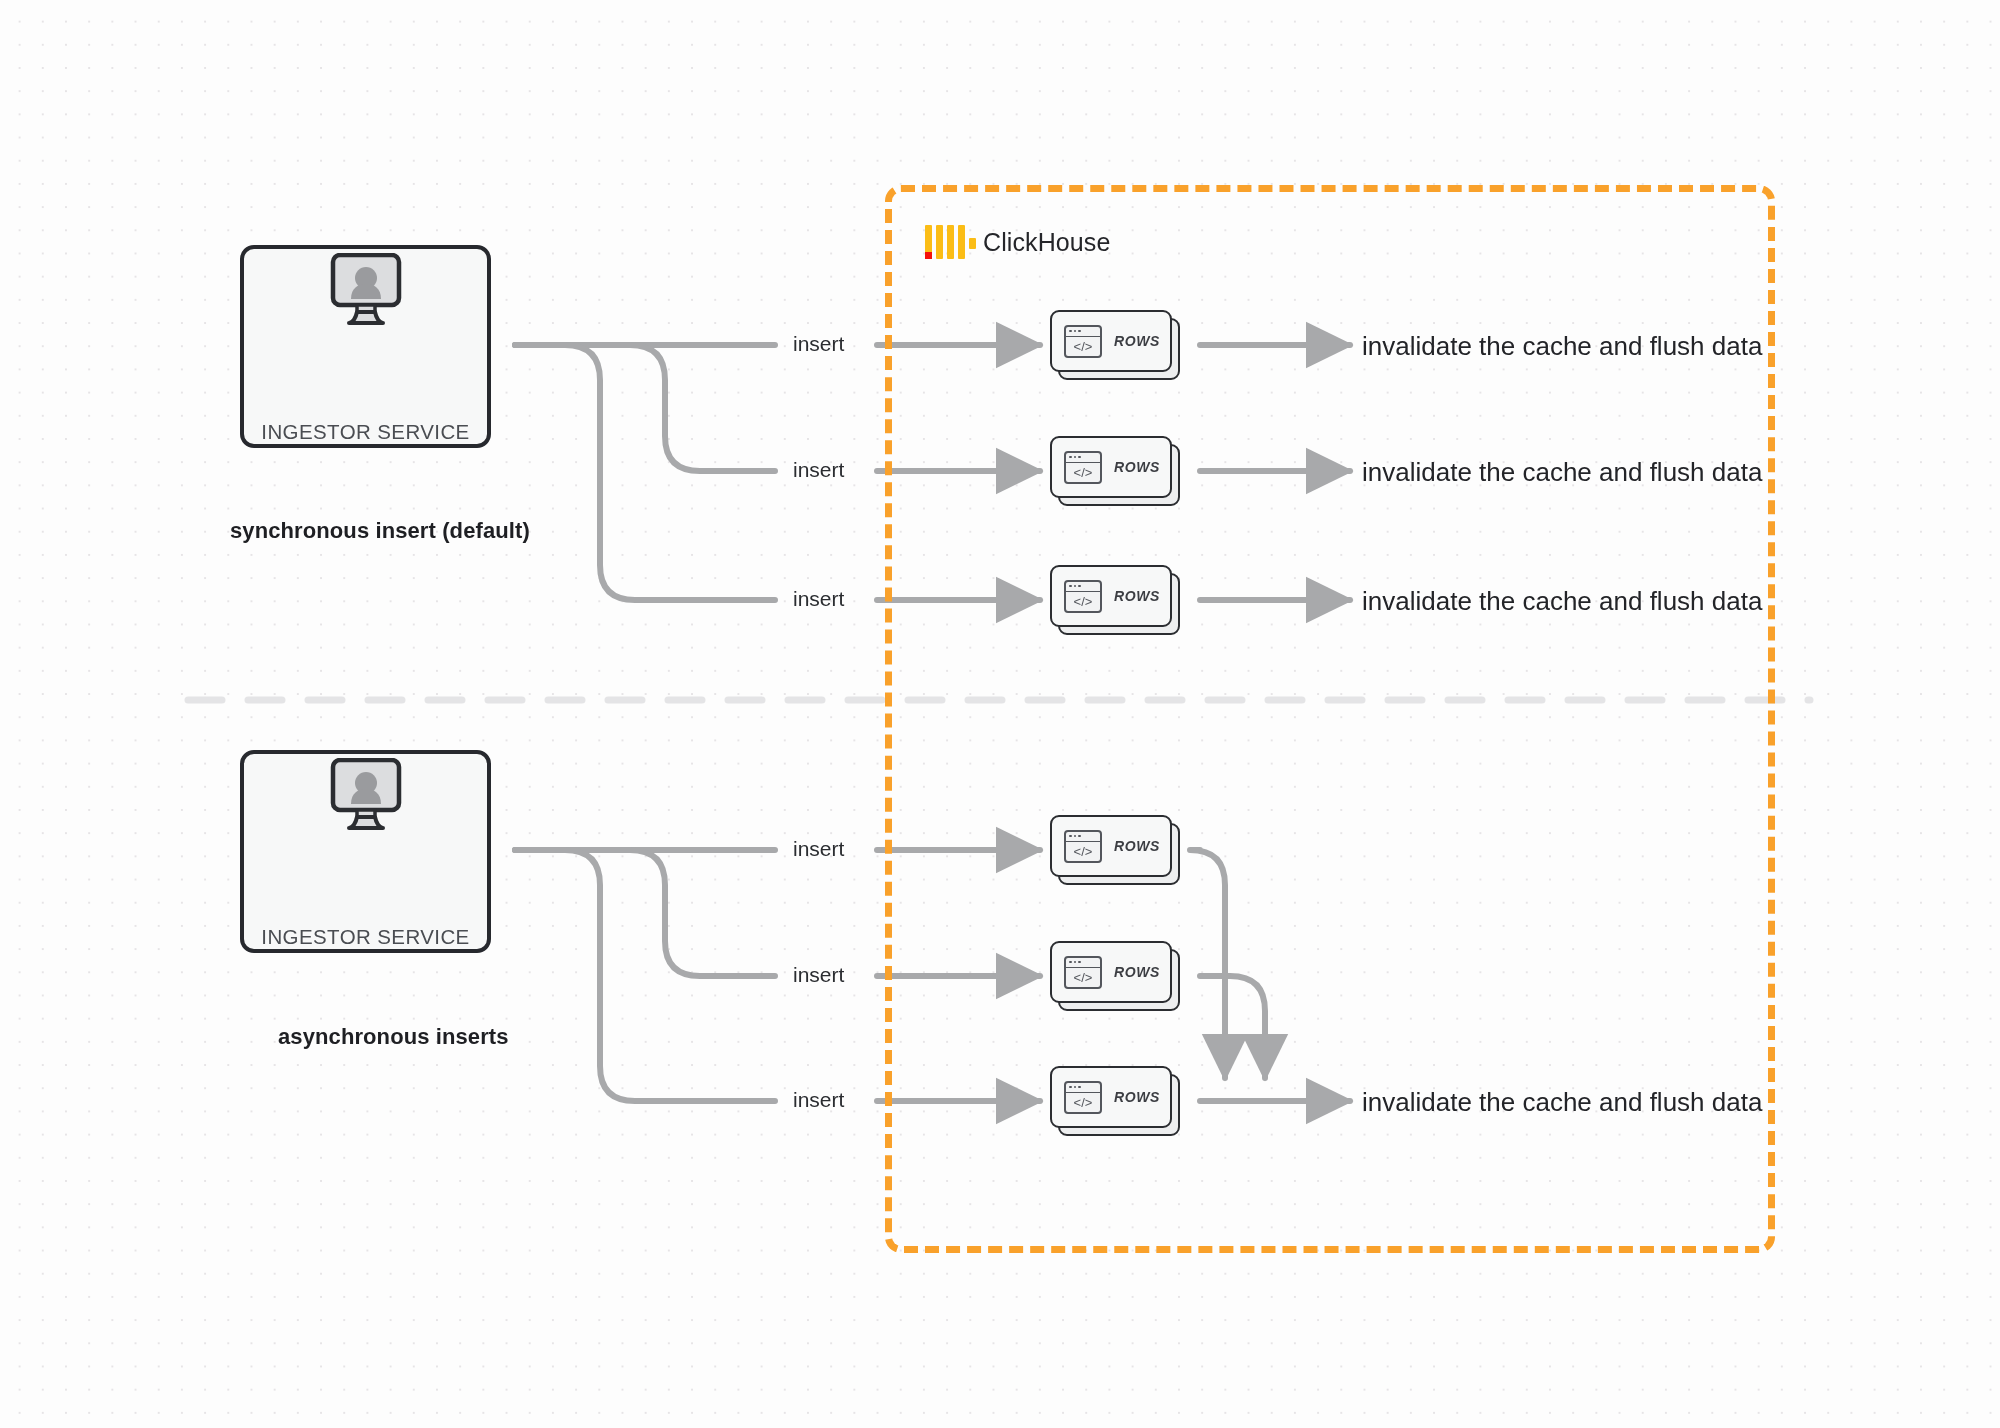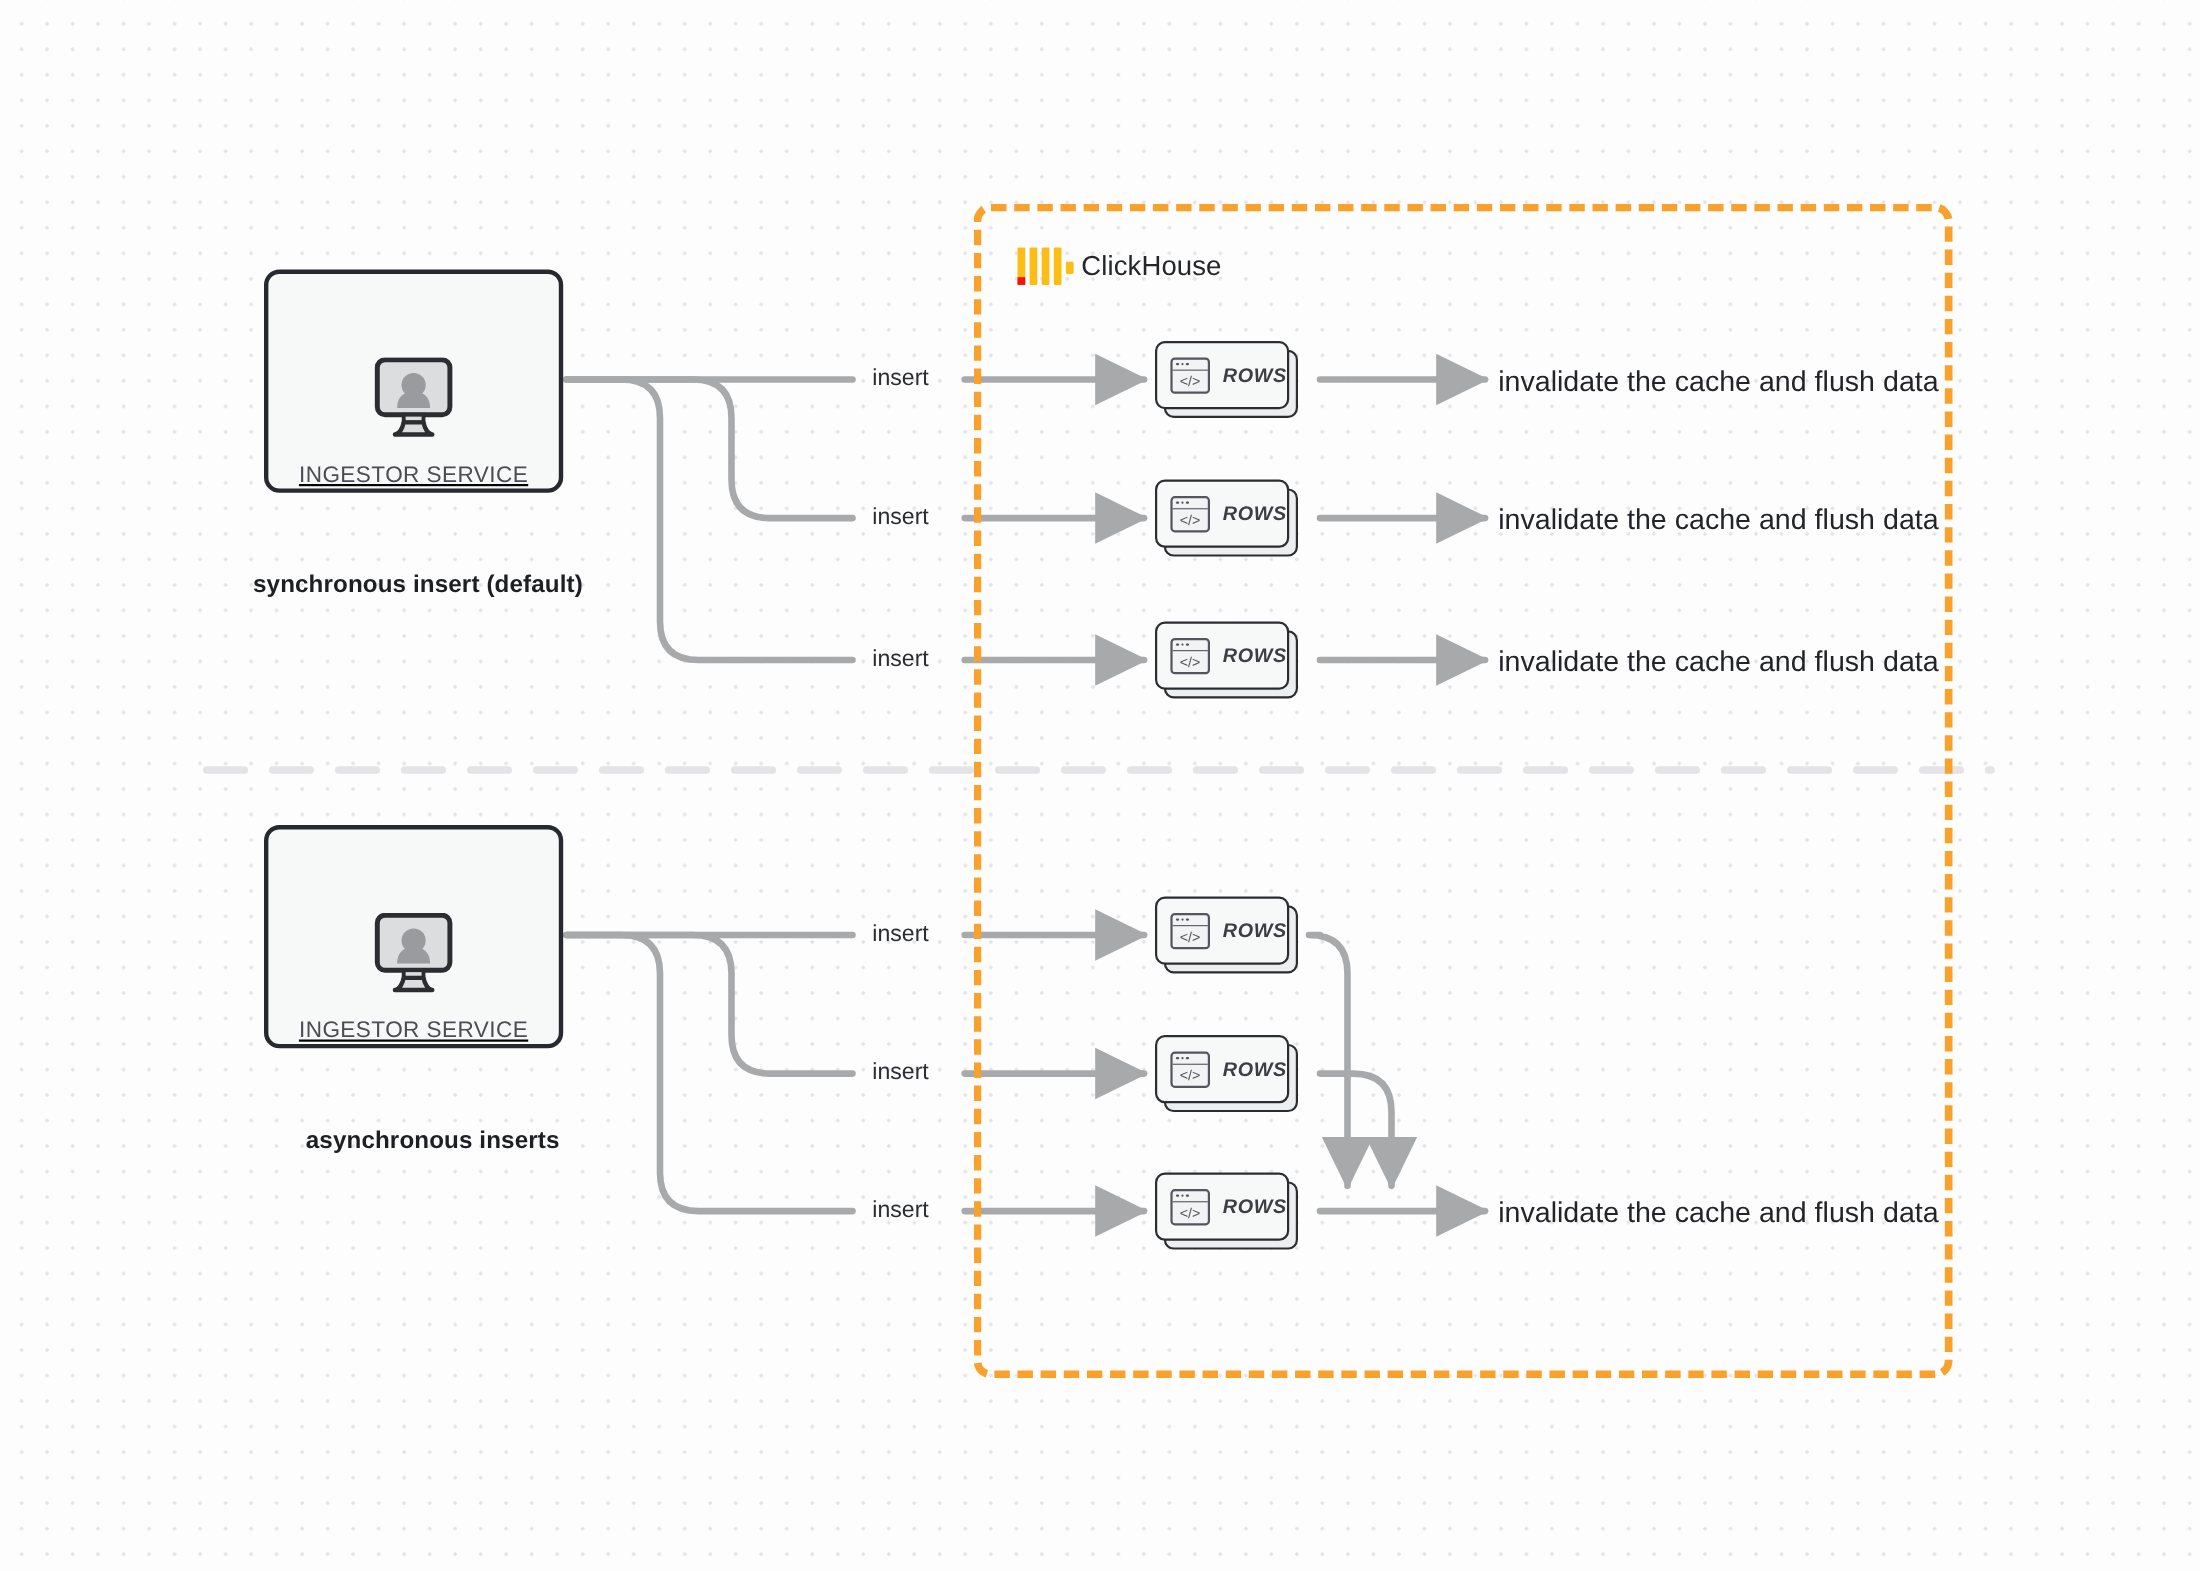--- a/index.html
+++ b/index.html
@@ -17,27 +17,27 @@
     background-image:radial-gradient(circle, #e6e4e6 1.4px, rgba(0,0,0,0) 1.5px);
     background-size:23.2px 23.2px;
     background-position:8px 10px;
   }
   .layer{position:absolute;left:0;top:0;width:2000px;height:1428px;}
   svg.layer{pointer-events:none;}
 
   
   .ingestor{
     position:absolute;
-    width:272px;height:203px;
+    width:251px;height:203px;
     background:#f7f8f8;
     border:4px solid #27292e;
     border-radius:14px;
     box-sizing:border-box;
     display:flex;flex-direction:column;
-    align-items:center;justify-content:flex-end;text-decoration:underline;
+    align-items:center;justify-content:space-between;
   }
   .ingestor .mon-wrap{margin-top:4px;}
   .ingestor .label{
     margin-top:16px;
     font-size:20.5px;
     letter-spacing:.4px;
     color:#4a4d52;
     font-family:"Liberation Sans","DejaVu Sans",sans-serif;
   }
 
@@ -101,21 +101,21 @@
     width:2.6px;height:2.6px;border-radius:50%;background:#53565c;display:block;
   }
   .rows-node .winicon .body{
     flex:1;display:flex;align-items:center;justify-content:center;
     font-size:13px;color:#53565c;font-family:"Liberation Sans","DejaVu Sans",sans-serif;
     line-height:1;
   }
   .rows-node .rows-txt{
     margin-left:12px;
     font-style:italic;font-weight:bold;
-    font-size:18px;letter-spacing:.6px;color:#3c3e43;
+    font-size:14px;letter-spacing:.6px;color:#3c3e43;
   }
 
   
   .lbl{position:absolute;white-space:nowrap;}
   .lbl-insert{font-size:21px;color:#2b2d31;}
   .lbl-flush{font-size:26px;color:#232428;}
   .lbl-mode{font-size:22px;font-weight:bold;color:#1e1f23;letter-spacing:.1px;}
 </style>
 </head>
 <body>

